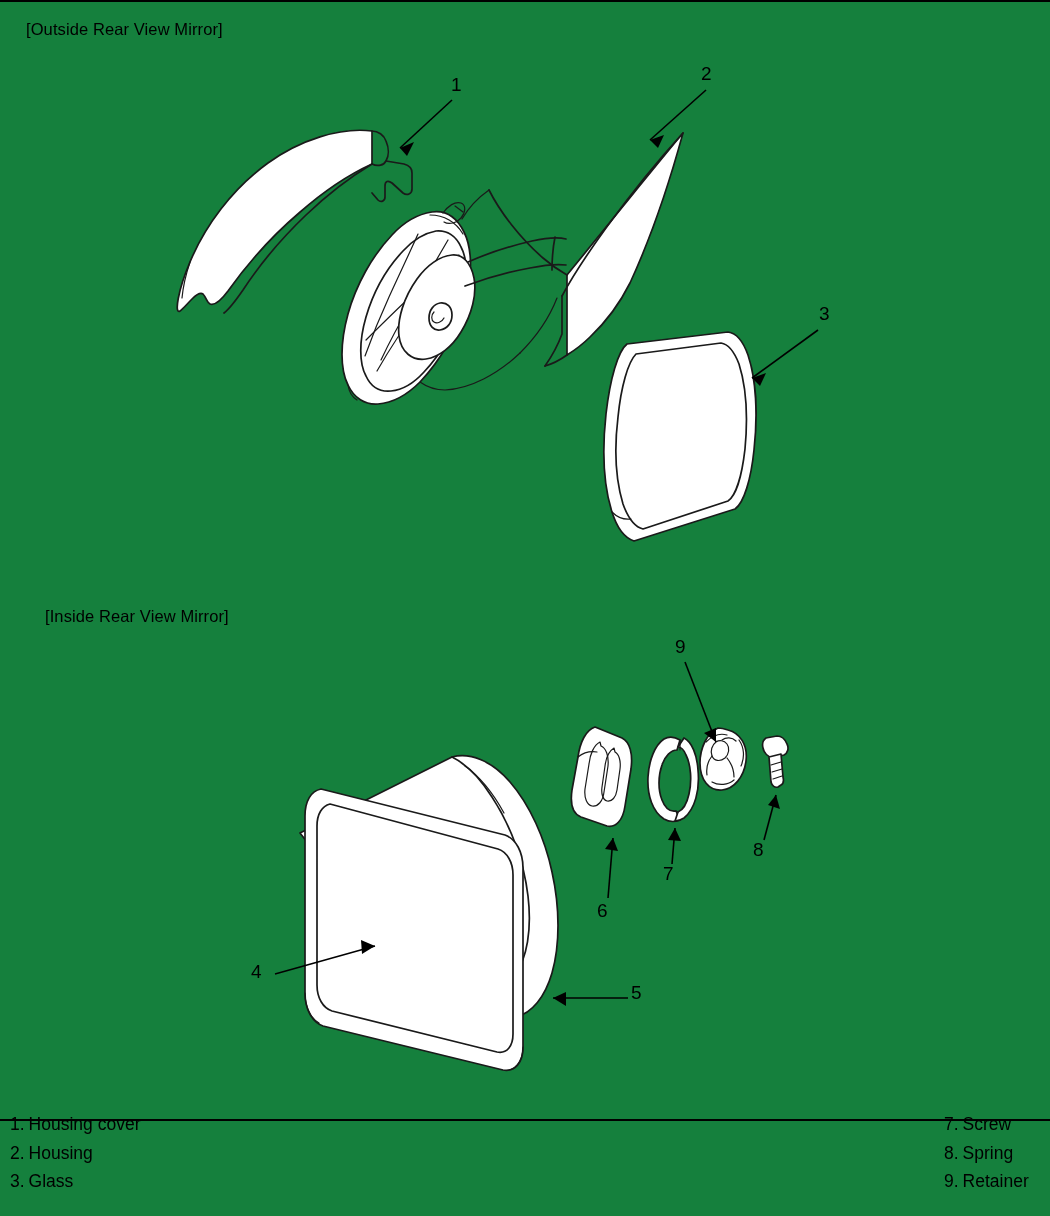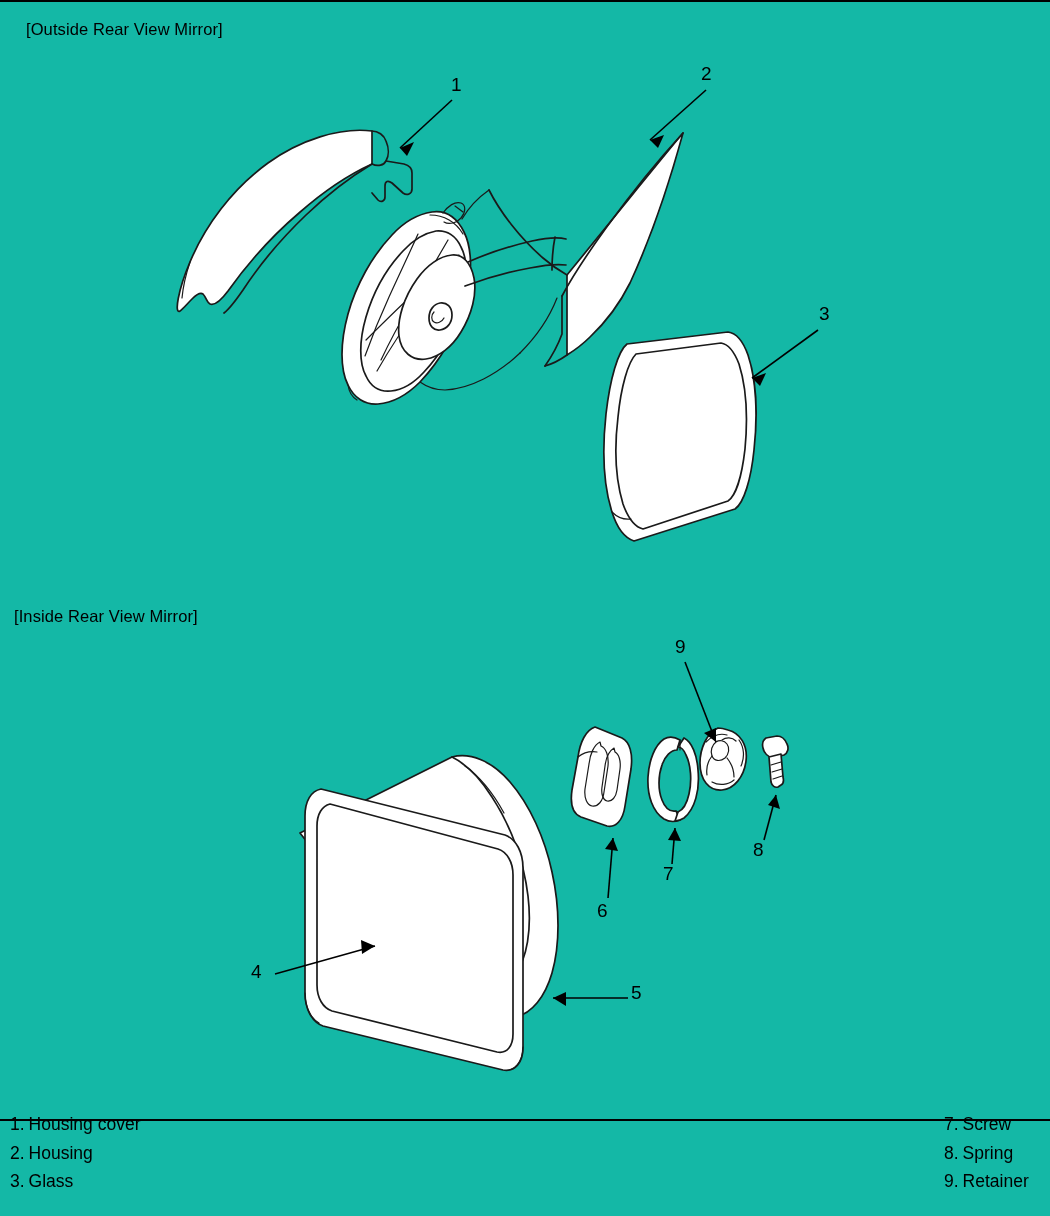--- a/index.html
+++ b/index.html
@@ -8,21 +8,21 @@
     background: #ffffff;
   }
   body {
     font-family: "Liberation Sans", sans-serif;
     color: #000000;
   }
   #page {
     position: relative;
     width: 1050px;
     height: 1216px;
-    background: #14b8a6;
+    background: #15803d;
     overflow: hidden;
     text-decoration: underline;
   }
   .rule {
     position: absolute;
     left: 0;
     width: 1050px;
     height: 2px;
     background: #000000;
   }
@@ -30,21 +30,21 @@
   #rule-legend { top: 1119px; }
 
   .section-title {
     position: absolute;
     font-size: 16.5px;
     letter-spacing: 0.1px;
     color: #000;
     white-space: nowrap;
   }
   #title-outside { left: 26px; top: 20px; }
-  #title-inside  { left: 14px; top: 607px; }
+  #title-inside  { left: 45px; top: 607px; }
 
   .callout {
     position: absolute;
     font-size: 19px;
     color: #000;
     white-space: nowrap;
   }
 
   svg.art {
     position: absolute;

